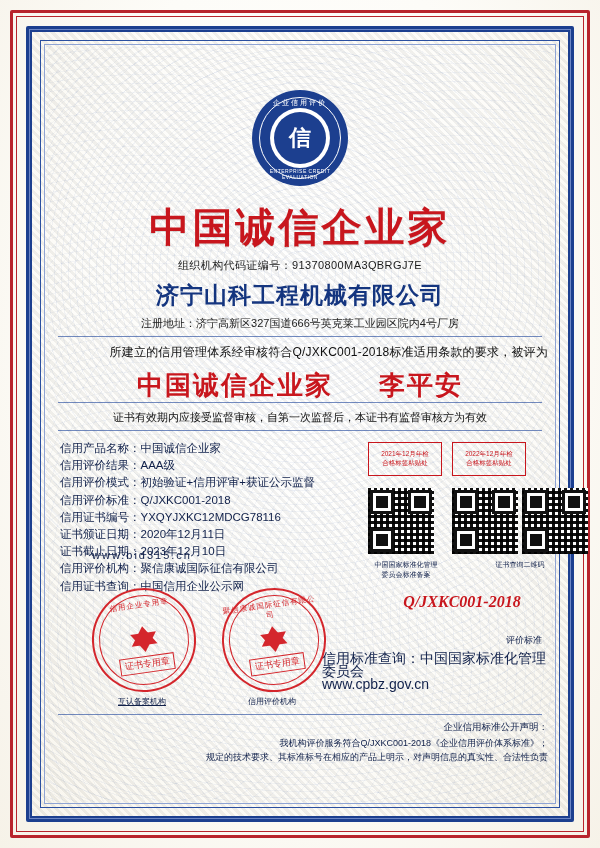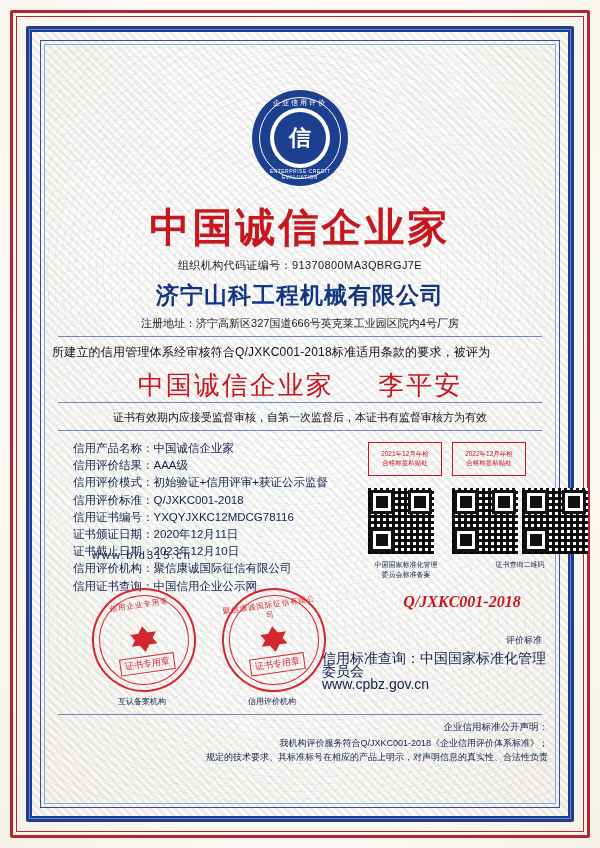--- a/index.html
+++ b/index.html
@@ -106,39 +106,39 @@
     font-family:"DejaVu Sans","Liberation Sans",sans-serif;
   }
   .addr{
     position:absolute;left:0;right:0;top:264px;text-align:center;
     color:#1b1b1b;font-size:11px;
   }
   .rule{
     position:absolute;height:1px;background:#2a4fa0;opacity:.65;
   }
   .statement{
-    position:absolute;left:0;right:0;top:292px;text-align:left;
+    position:absolute;left:0;right:0;top:292px;text-align:right;
     color:#111;font-size:12px;letter-spacing:.2px;
   }
   .award{
     position:absolute;left:0;right:0;top:316px;text-align:center;
-    color:#c8161d;font-size:26px;font-weight:normal;letter-spacing:2px;
+    color:#c8161d;font-size:26px;font-weight:bold;letter-spacing:2px;
     font-family:"DejaVu Sans","Liberation Sans",sans-serif;
   }
   .valid-note{
     position:absolute;left:0;right:0;top:358px;text-align:center;
     color:#111;font-size:11px;
   }
 
   
   .info{
     position:absolute;left:8px;top:388px;width:300px;
     font-size:11.5px;color:#10204a;line-height:17.2px;
   }
-  .info .row{white-space:nowrap;margin-left:13px;}
+  .info .row{white-space:nowrap;}
   .info .lbl{color:#10204a;}
   .info .val{color:#10204a;}
   .website{
     position:absolute;left:40px;top:497px;font-size:11px;color:#10204a;letter-spacing:2px;
   }
 
   
   .insp{
     position:absolute;width:74px;height:34px;border:1px solid #c8161d;
     color:#c8161d;font-size:6.5px;line-height:9px;text-align:center;
@@ -211,21 +211,21 @@
     position:absolute;left:0;right:0;top:10px;text-align:center;
     font-size:7.5px;letter-spacing:1px;
   }
   .stamp .label{
     position:absolute;left:50%;transform:translateX(-50%);bottom:17px;
     border:1px solid #d4262c;padding:1px 4px;font-size:9px;white-space:nowrap;
   }
   .stamp.s1{left:40px;top:536px;}
   .stamp.s2{left:170px;top:536px;}
   .stamp-cap{position:absolute;font-size:8px;color:#10204a;width:120px;text-align:center;}
-  .stamp-cap.p1{left:30px;top:644px;}
+  .stamp-cap.p1{left:30px;top:644px;text-decoration:underline;}
   .stamp-cap.p2{left:160px;top:644px;}
 
   
   .footer{
     position:absolute;left:0;right:0;top:668px;text-align:right;
     font-size:9px;color:#10204a;line-height:14px;
   }
   .footer .f-title{font-size:9.5px;margin-bottom:2px;}
   .footer .f-link{color:#10204a;}
 </style>

